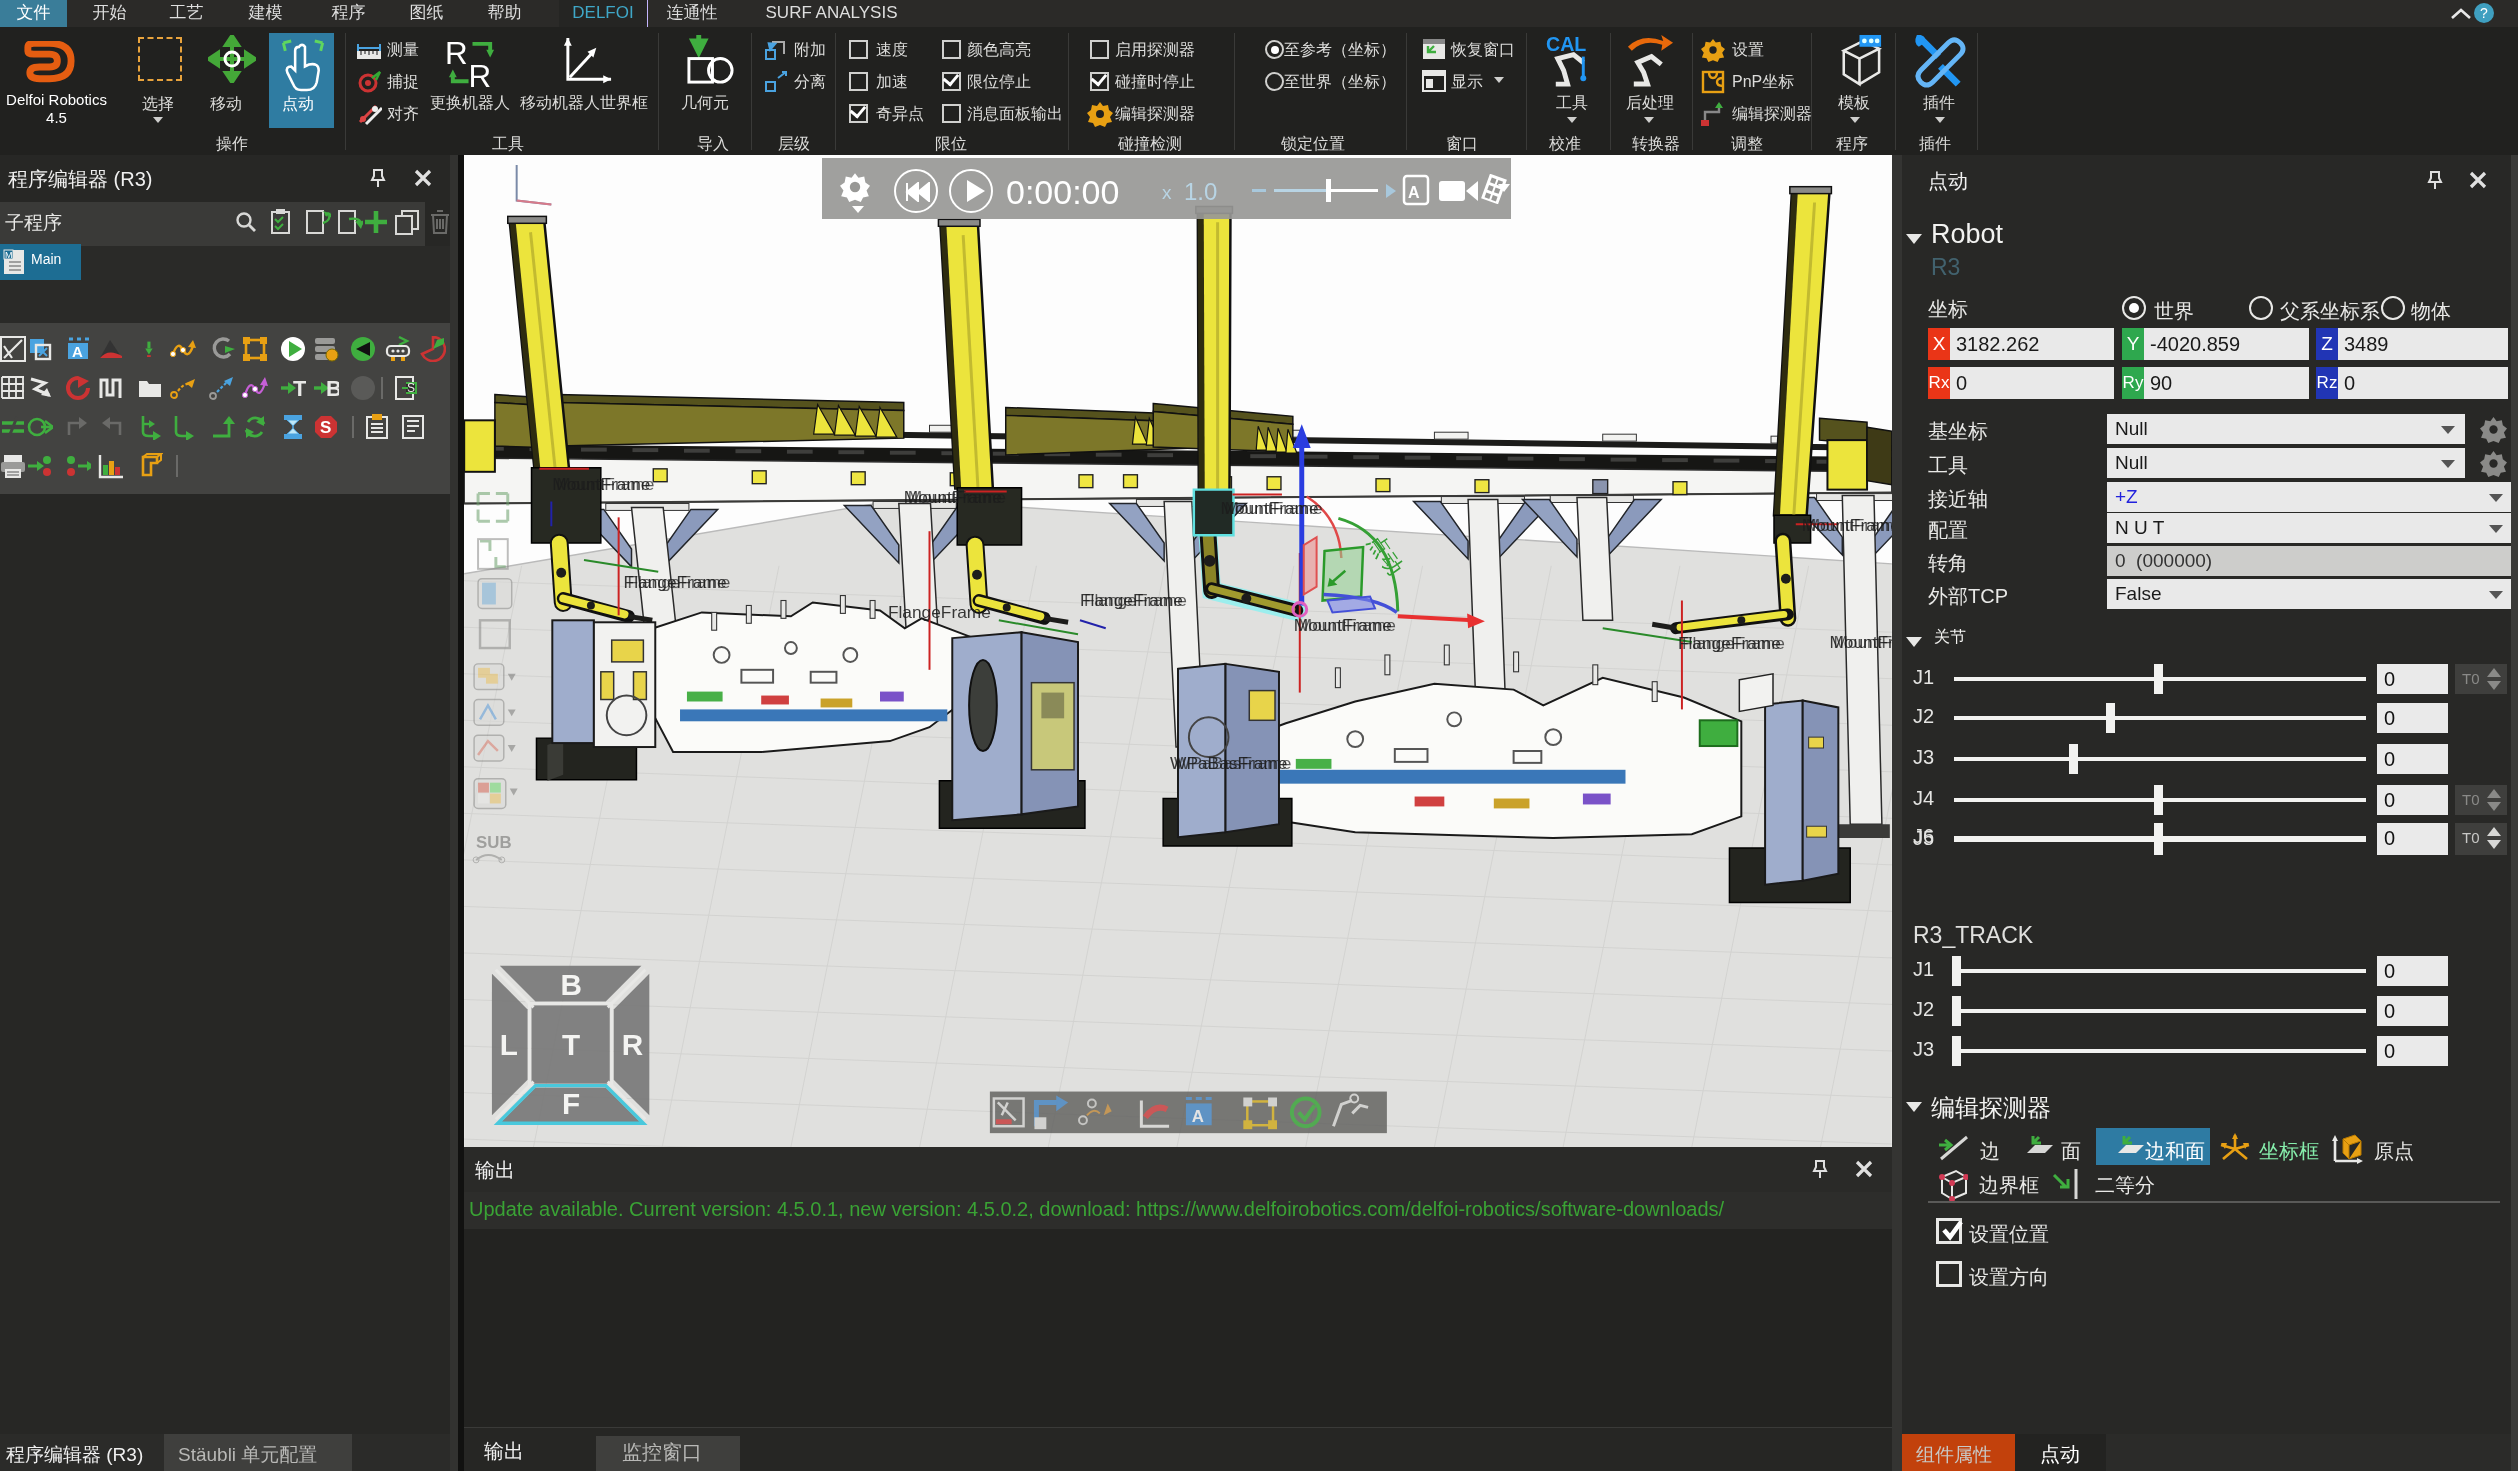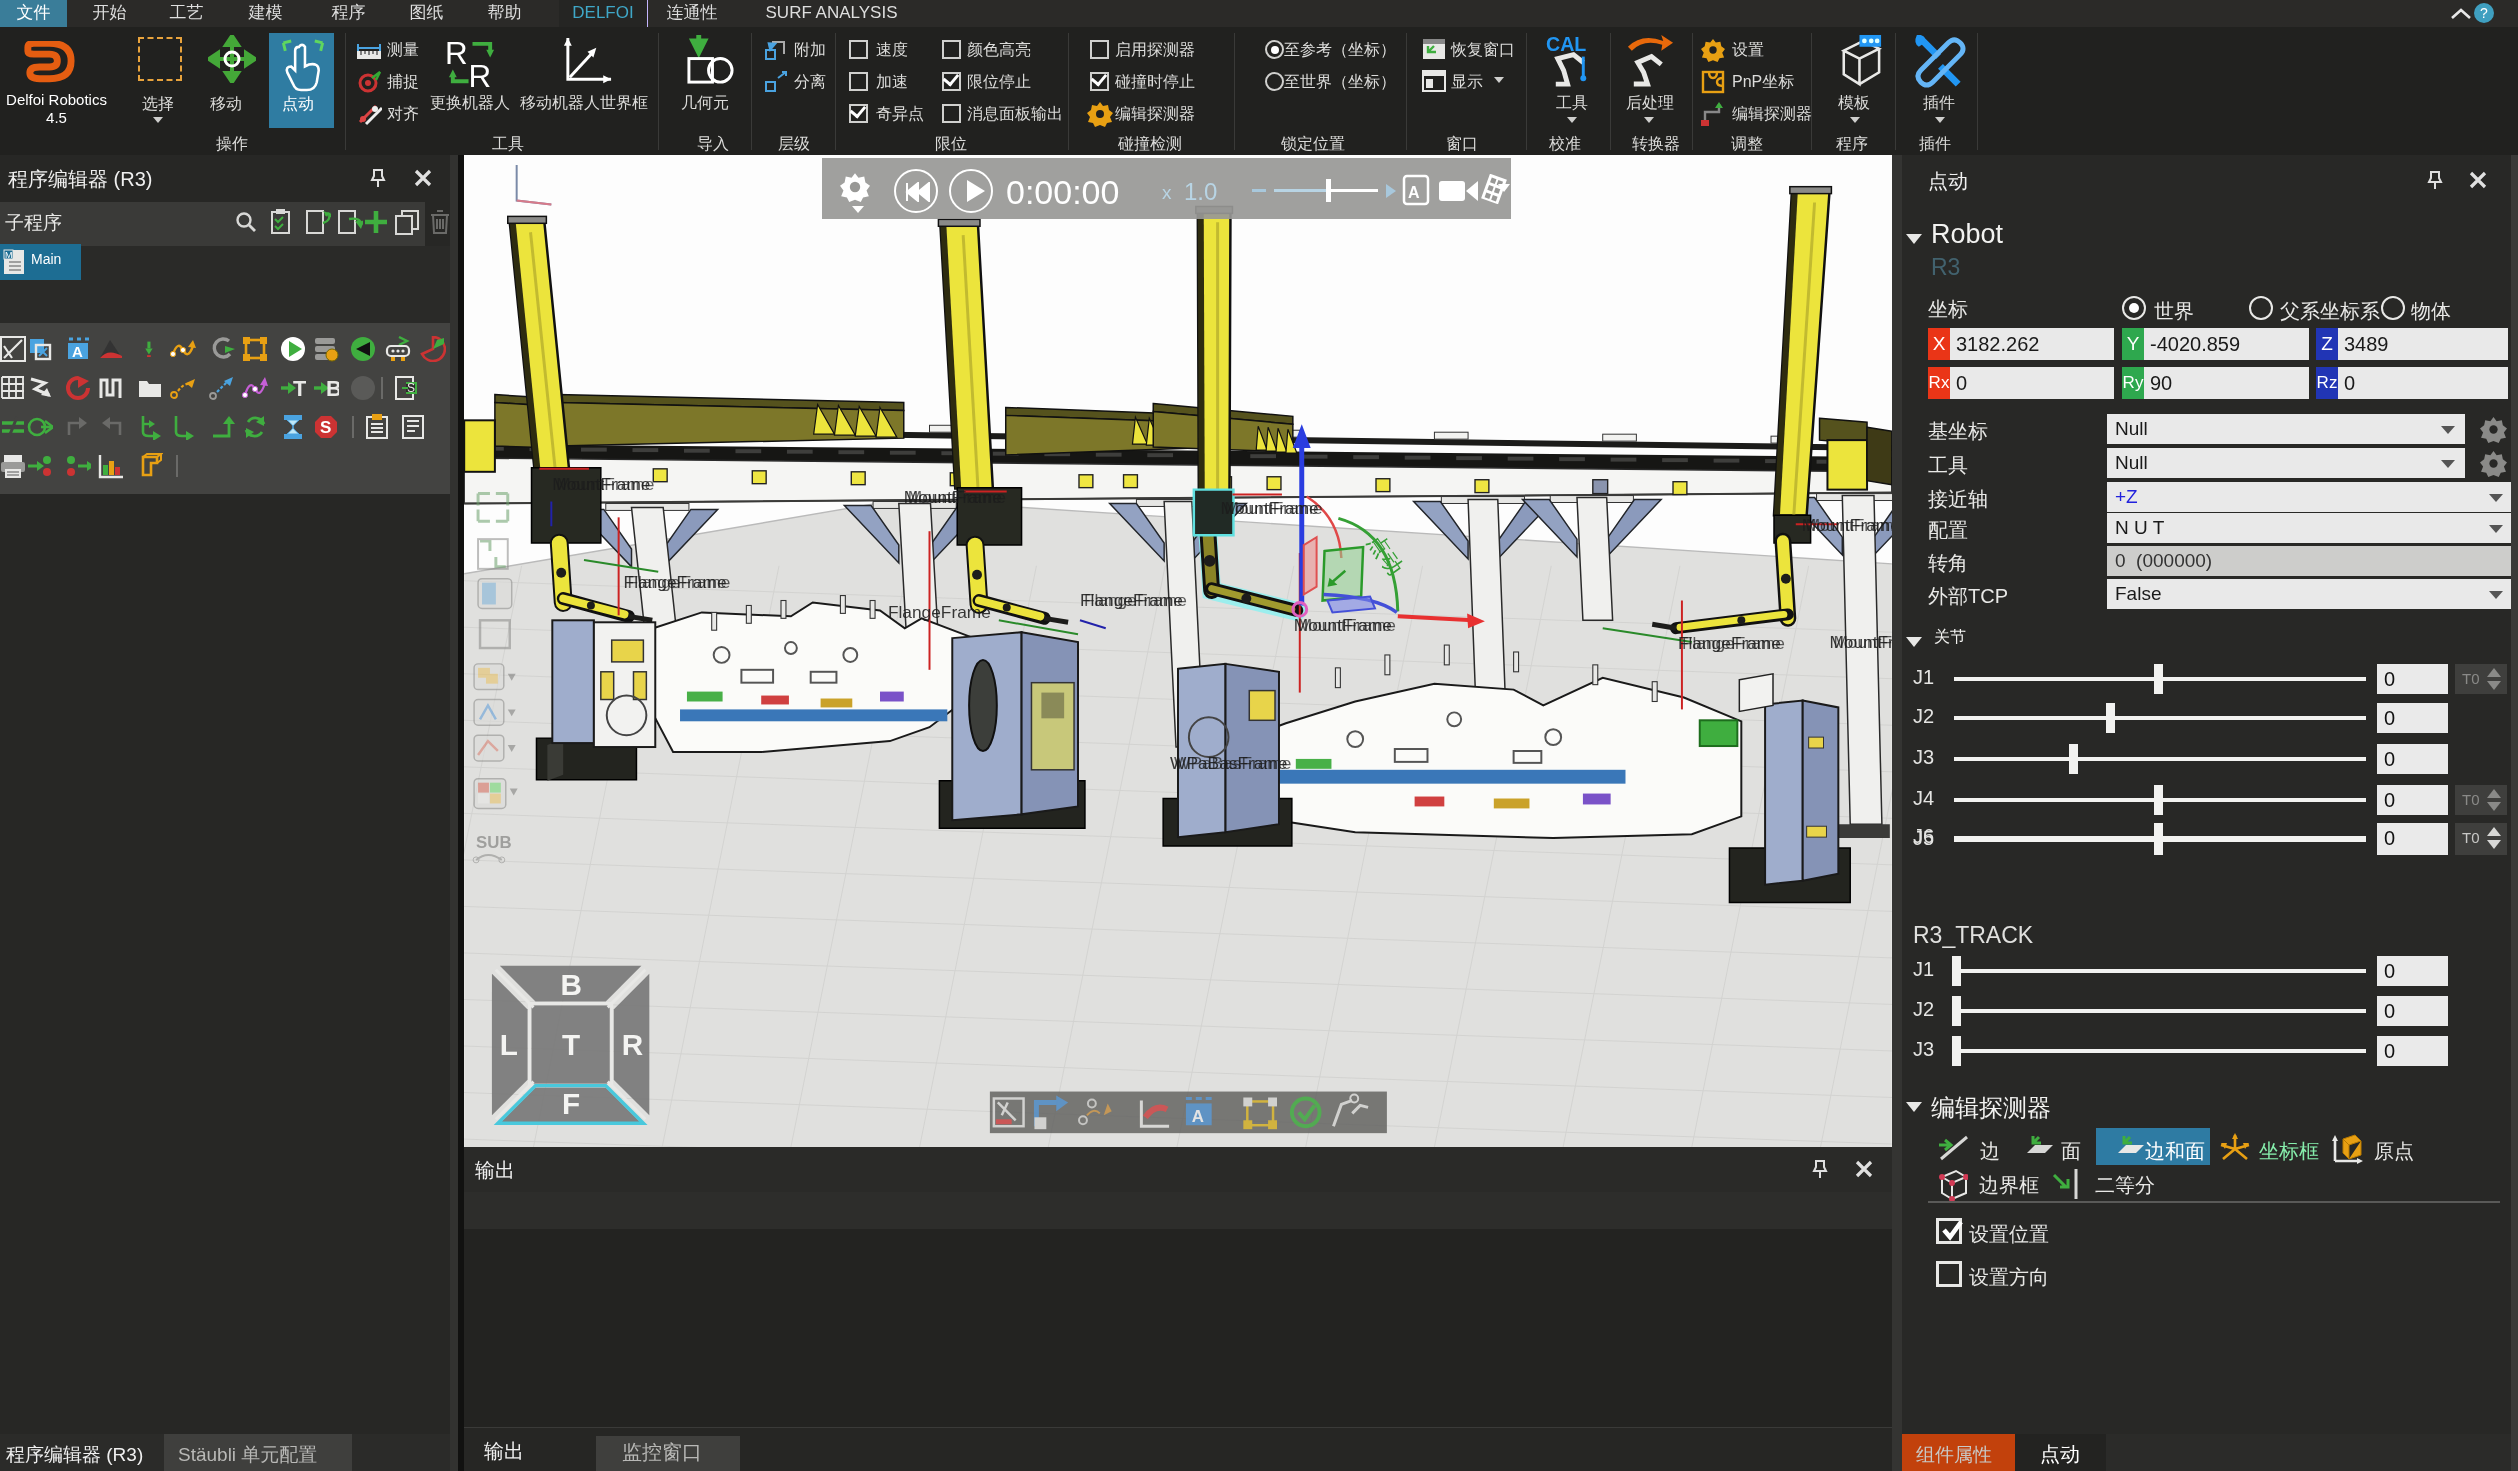--- a/index.html
+++ b/index.html
@@ -973,20 +973,21 @@
 <div id="out" class="abs">
  <div class="abs" style="left:0;top:0;width:1428px;height:45px;background:#2a2a28"></div>
  <div class="abs ptitle" style="left:11px;top:10px">输出</div>
  <svg class="abs" style="left:1346px;top:12px" width="20" height="20" viewBox="0 0 20 20">
         <path d="M6 2 L14 2 L14 8 L16 12 L4 12 L6 8 Z M10 12 L10 19" stroke="#e0e0e0" stroke-width="2" fill="none"></path>
       </svg>
  <svg class="abs" style="left:1390px;top:12px" width="20" height="20" viewBox="0 0 20 20">
         <path d="M3 3 L17 17 M17 3 L3 17" stroke="#e0e0e0" stroke-width="3.2"></path>
       </svg>
  <div class="abs" style="left:0;top:45px;width:1428px;height:37px;background:#2d2d2b"></div>
+ <div class="abs" style="left:5px;top:51px;font-size:20px;color:#3aa335">Update available. Current version: 4.5.0.1, new version: 4.5.0.2, download: https://www.delfoirobotics.com/delfoi-robotics/software-downloads/</div>
  <div class="abs" style="left:0;top:280px;width:1428px;height:44px;background:#262624;border-top:1px solid #3a3a38">
   <div class="abs" style="left:20px;top:10px;font-size:20px;color:#f0f0f0">输出</div>
   <div class="abs" style="left:132px;top:8px;width:144px;height:36px;background:#3f3f3d">
           <div class="abs" style="left:26px;top:3px;font-size:20px;color:#b8b8b6">监控窗口</div>
         </div>
  </div>
 </div>
 <div id="rgap" class="abs"></div>
 <div id="right" class="abs">
  <div class="abs ptitle" style="left:26px;top:13px">点动</div>

